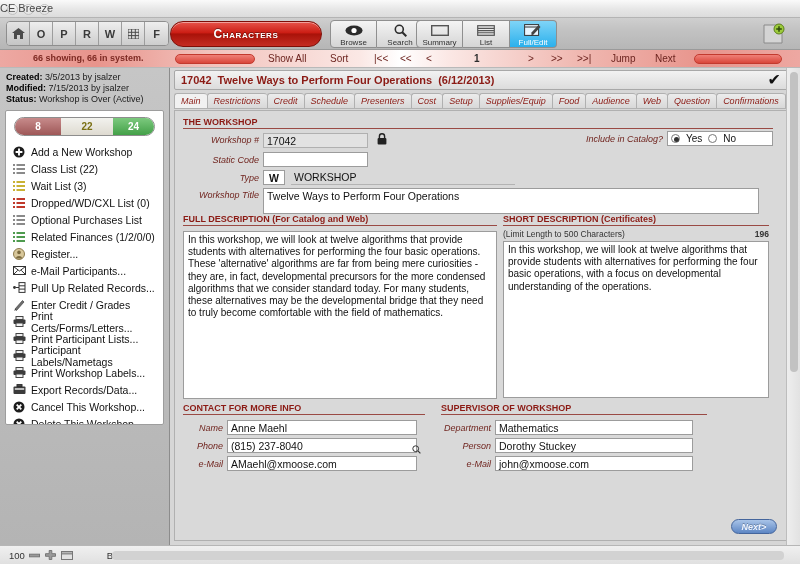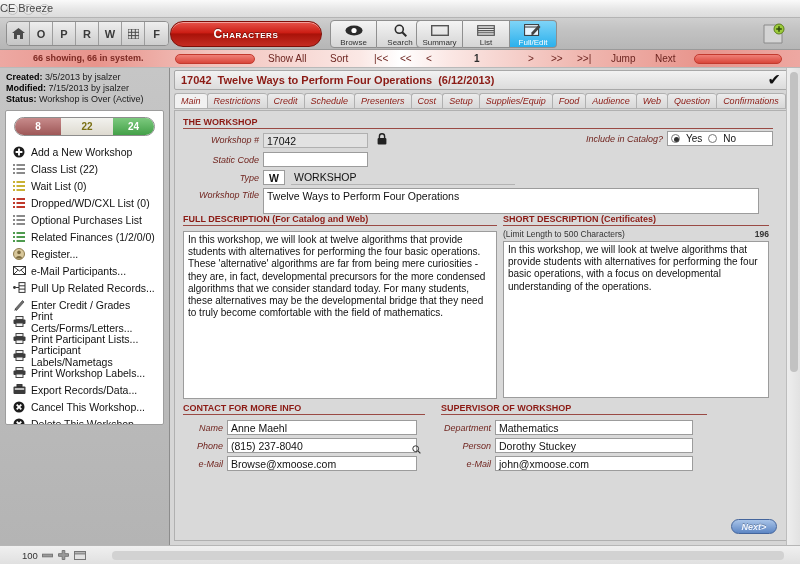--- a/index.html
+++ b/index.html
@@ -219,21 +219,21 @@
   #vscroll .thumb {
     position: absolute; left: 3px; top: 4px; width: 8px; height: 300px;
     border-radius: 4px; background: #c2c2c2;
   }
   #statusfoot {
     position: absolute; left: 0; bottom: 0; width: 800px; height: 19px;
     background: linear-gradient(180deg,#f0f0f0,#e0e0e0);
     border-top: 1px solid #b6b6b6;
     display: flex; align-items: center; font-size: 9.5px; color: #333;
   }
-  #statusfoot .zoom { margin-left: 22px; }
+  #statusfoot .zoom { margin-left: 9px; }
   #statusfoot .mode { margin-left: 34px; }
   #statusfoot .hbar {
     position: absolute; left: 112px; right: 16px; top: 5px; height: 9px;
     background: #d2d2d2; border-radius: 4px;
   }
   .miniicn { width: 12px; height: 10px; margin-left: 4px; display:inline-flex; align-items:center; justify-content:center;}
 </style>
 </head>
 <body>
 
@@ -402,21 +402,21 @@
               <g fill="#c9b233">
                 <rect y="0" width="2" height="2"></rect>
                 <rect y="4" width="2" height="2"></rect>
                 <rect y="8" width="2" height="2"></rect>
                 <rect x="3.5" y="0" width="8.5" height="2"></rect>
                 <rect x="3.5" y="4" width="8.5" height="2"></rect>
                 <rect x="3.5" y="8" width="8.5" height="2"></rect>
               </g>
             </svg>
         </span>
-        <span>Wait List (0)</span>
+        <span>Wait List (3)</span>
       </div>
 
       <div class="sitem">
         <span class="ico">
           <svg width="12" height="10" viewBox="0 0 12 10">
               <g fill="#c0392b">
                 <rect y="0" width="2" height="2"></rect>
                 <rect y="4" width="2" height="2"></rect>
                 <rect y="8" width="2" height="2"></rect>
                 <rect x="3.5" y="0" width="8.5" height="2"></rect>
@@ -679,21 +679,21 @@
             <div class="fval" style="width:190px;">(815) 237-8040</div>
             <span style="position:absolute; right:4px; top:2px;">
               <svg width="9" height="9" viewBox="0 0 9 9">
                   <circle cx="3.7" cy="3.7" r="2.9" fill="none" stroke="#333" stroke-width="1"></circle>
                   <path d="M5.9 5.9 8.4 8.4" stroke="#333" stroke-width="1.2"></path>
                 </svg>
             </span>
           </div>
           <div class="frow">
             <div class="flabel" style="width:44px;">e-Mail</div>
-            <div class="fval" style="width:190px;">Browse@xmoose.com</div>
+            <div class="fval" style="width:190px;">AMaehl@xmoose.com</div>
           </div>
         </div>
       </div>
 
       <div style="position:absolute; left:266px; top:292px; width:266px;">
         <div class="sechdr">SUPERVISOR OF WORKSHOP</div>
         <div style="margin-top:5px;">
           <div class="frow">
             <div class="flabel" style="width:54px;">Department</div>
             <div class="fval" style="width:198px;">Mathematics</div>

